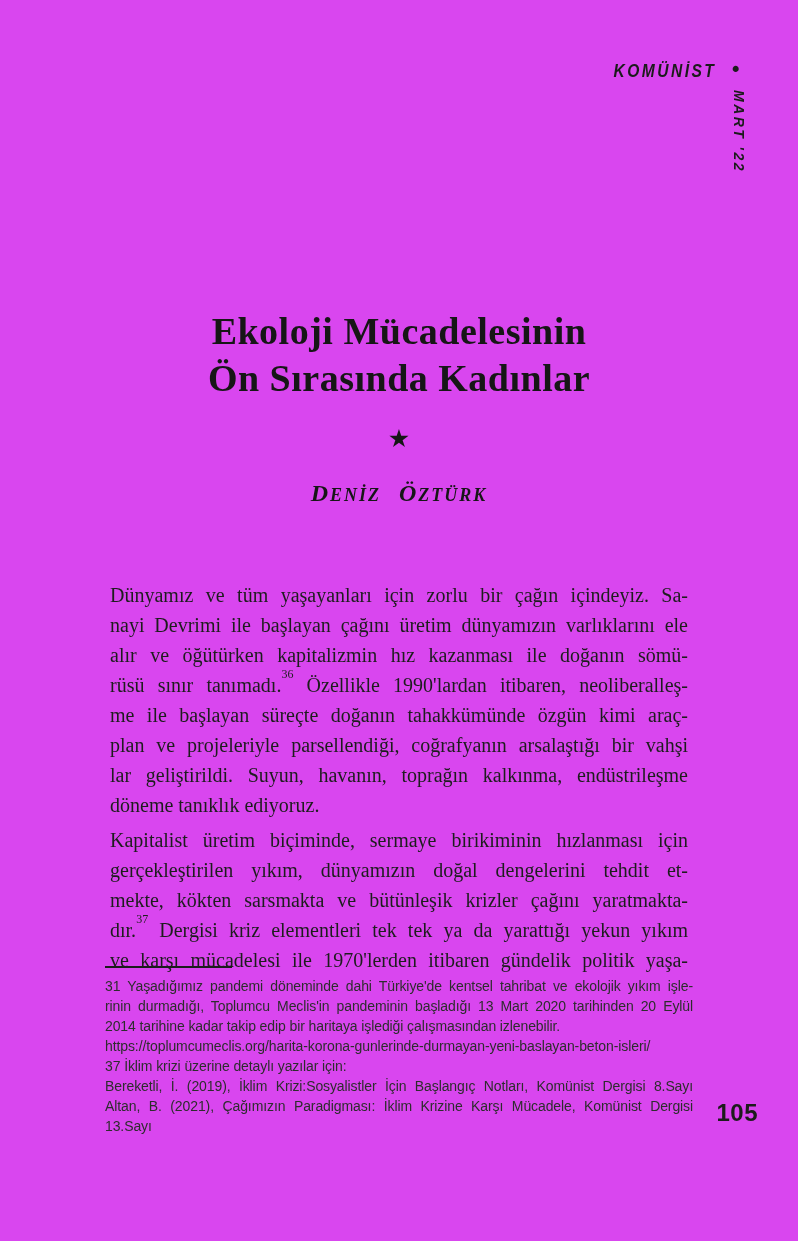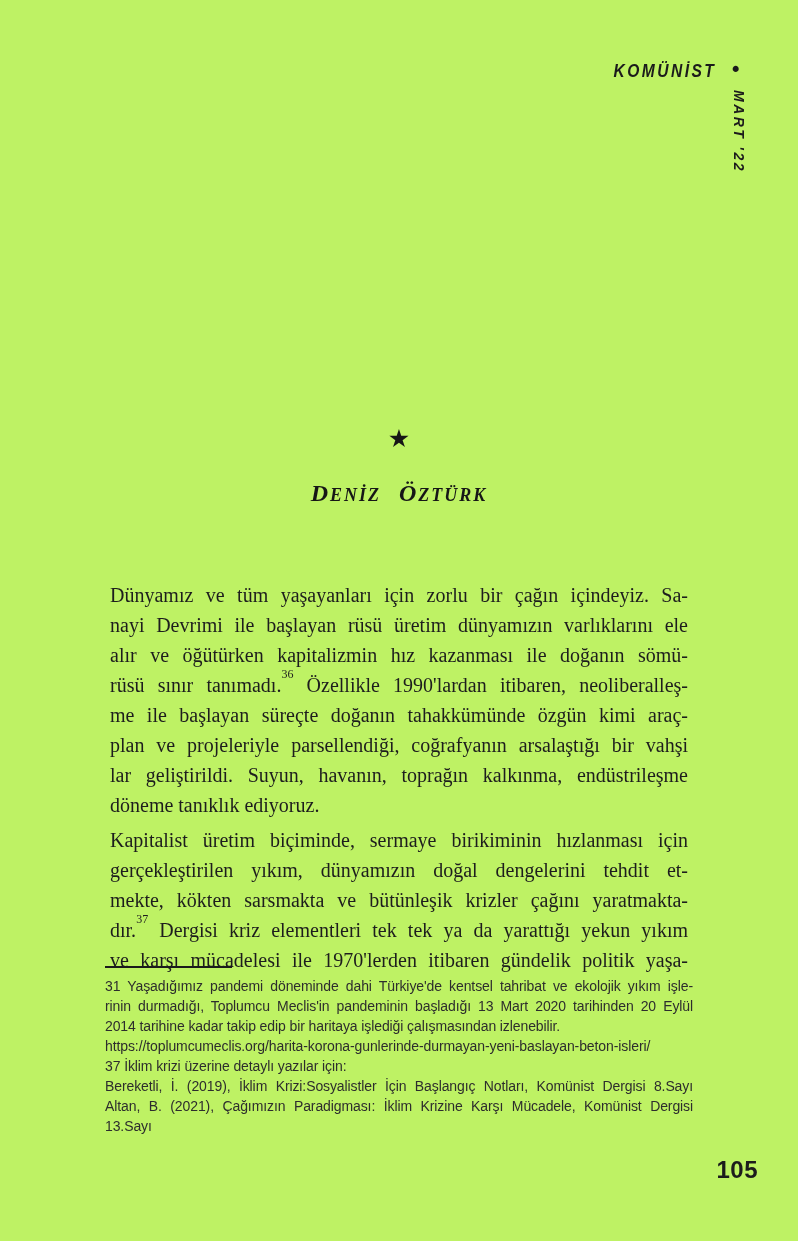--- a/index.html
+++ b/index.html
@@ -2,21 +2,21 @@
 <html lang="tr"><head>
 <meta charset="utf-8">
 <style>
   * { box-sizing: border-box; }
   html, body { margin: 0; padding: 0; background: #ffffff; }
 
   .page {
     position: relative;
     width: 798px;
     height: 1241px;
-    background: #bef264;
+    background: #d946ef;
     overflow: hidden;
     font-kerning: normal;
   }
 
   
   .masthead {
     position: absolute;
     top: 60px;
     right: 56px;
     display: flex;
@@ -149,53 +149,57 @@
     height: 2px;
     background: #1b1b1b;
     margin-bottom: 8px;
   }
   .fn-line { display: block; text-align: left; }
   .fn-line.just { text-align: justify; text-align-last: justify; }
 
   
   .page-number {
     position: absolute;
-    top: 1156px;
+    top: 1099px;
     right: 40px;
     font-family: "Liberation Sans", "DejaVu Sans", sans-serif;
     font-weight: 700;
     font-size: 24px;
     letter-spacing: 0.5px;
     color: #1c1c1c;
   }
 </style>
 </head>
 <body>
 
 <div class="page">
 
   <header class="masthead">
     <span class="masthead-title">KOMÜNİST</span>
     <span class="masthead-bullet">•</span>
   </header>
 
   <div class="issue-vertical">MART '22</div>
 
+  <h1 class="article-title">
+    <span class="title-line">Ekoloji Mücadelesinin</span>
+    <span class="title-line">Ön Sırasında Kadınlar</span>
+  </h1>
 
   <div class="star-divider">★</div>
 
   <div class="author">
     <span class="word"><span class="initial">D</span><span class="smallcaps">ENİZ</span></span>
     <span class="word"><span class="initial">Ö</span><span class="smallcaps">ZTÜRK</span></span>
   </div>
 
   <main class="article-body">
     <p class="para">
       <span class="bline">Dünyamız ve tüm yaşayanları için zorlu bir çağın içindeyiz. Sa-</span>
-      <span class="bline">nayi Devrimi ile başlayan rüsü üretim dünyamızın varlıklarını ele</span>
+      <span class="bline">nayi Devrimi ile başlayan çağını üretim dünyamızın varlıklarını ele</span>
       <span class="bline">alır ve öğütürken kapitalizmin hız kazanması ile doğanın sömü-</span>
       <span class="bline"><span>rüsü sınır tanımadı.</span><sup class="fnref">36</sup><span> Özellikle 1990'lardan itibaren, neoliberalleş-</span></span>
       <span class="bline">me ile başlayan süreçte doğanın tahakkümünde özgün kimi araç-</span>
       <span class="bline">plan ve projeleriyle parsellendiği, coğrafyanın arsalaştığı bir vahşi</span>
       <span class="bline">lar geliştirildi. Suyun, havanın, toprağın kalkınma, endüstrileşme</span>
       <span class="bline last">döneme tanıklık ediyoruz.</span>
     </p>
     <p class="para">
       <span class="bline">Kapitalist üretim biçiminde, sermaye birikiminin hızlanması için</span>
       <span class="bline">gerçekleştirilen yıkım, dünyamızın doğal dengelerini tehdit et-</span>

